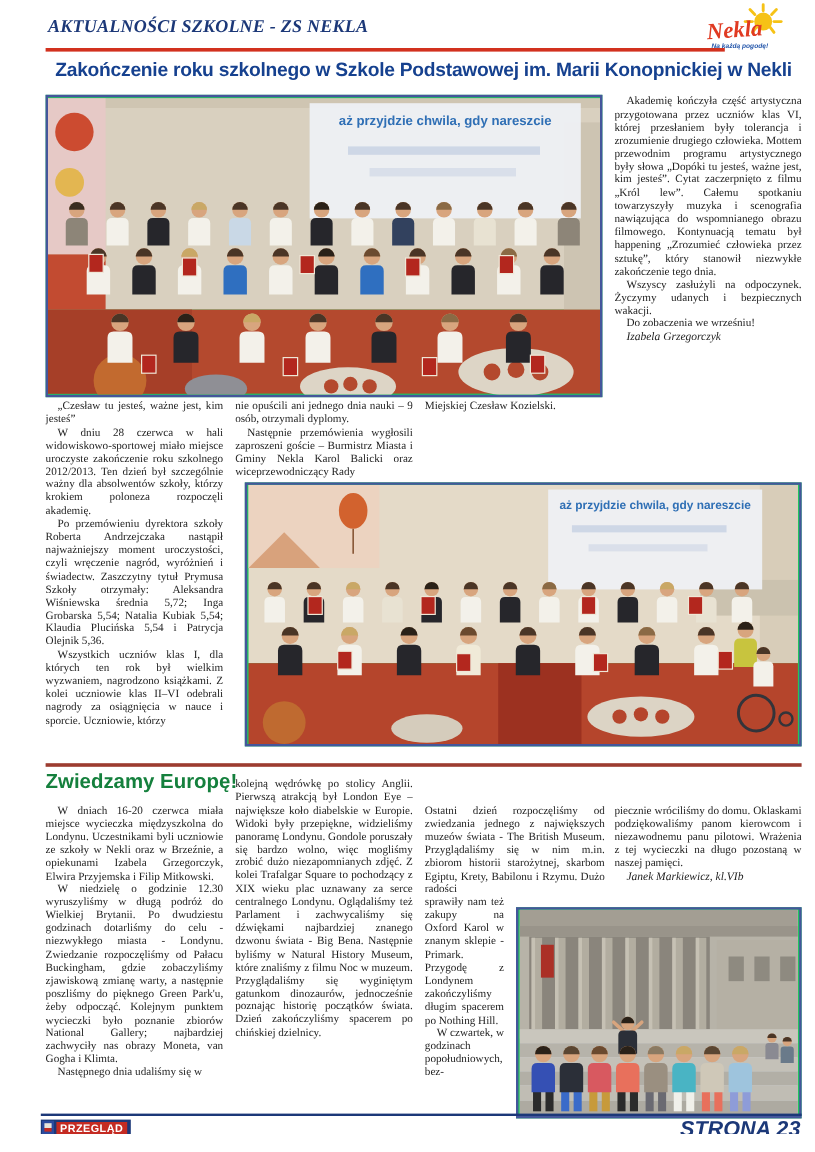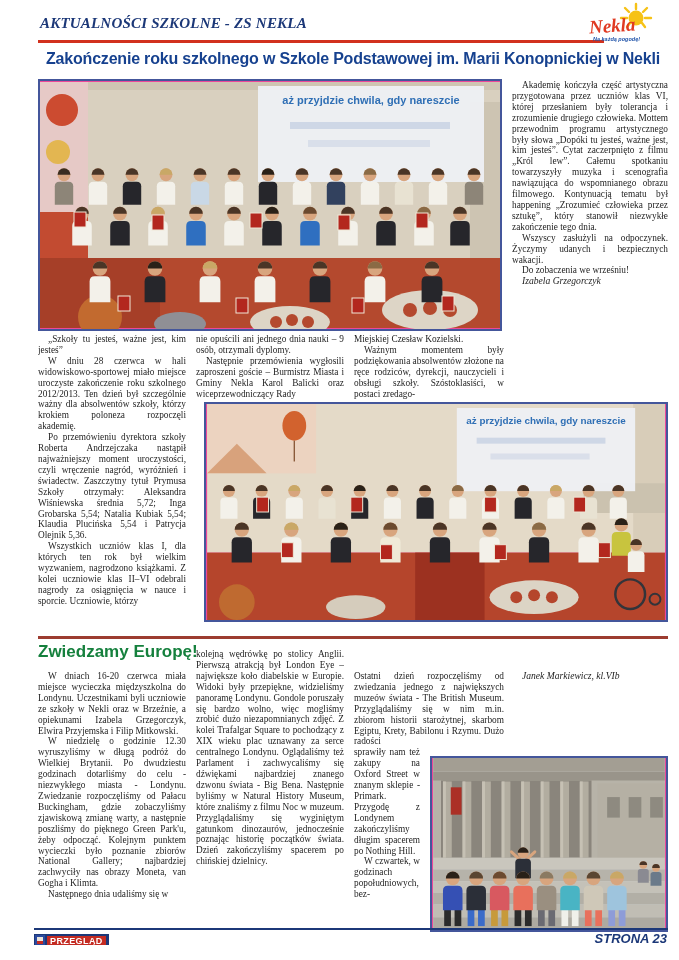--- a/index.html
+++ b/index.html
@@ -15,21 +15,21 @@
   .nekla-text{position:absolute;left:4px;top:13px;font-family:"Liberation Serif",serif;
               font-style:italic;font-weight:bold;font-size:19px;color:#e03a22;transform:rotate(-4deg);}
   .nekla-tag{position:absolute;left:8px;top:34px;font-family:"Liberation Sans",sans-serif;
              font-style:italic;font-weight:bold;font-size:5.5px;color:#2255aa;white-space:nowrap;}
 
   .a1-title{position:absolute;left:38px;top:50px;width:630px;text-align:center;
             font-family:"Liberation Sans",sans-serif;font-weight:bold;font-size:16px;
             color:#16418f;letter-spacing:-.2px;}
 
   
-  .photo{position:absolute;border:2px solid #44569b;box-sizing:border-box;overflow:hidden;background:#ec4899;}
+  .photo{position:absolute;border:2px solid #44569b;box-sizing:border-box;overflow:hidden;background:#22c55e;}
   .photo svg{display:block;}
   .photo1{left:38px;top:79px;width:464px;height:252px;}
   .photo2{left:204px;top:402px;width:464px;height:220px;}
   .photo3{left:430px;top:756px;width:238px;height:176px;}
   .bannertxt{font-family:"Liberation Sans",sans-serif;font-weight:bold;font-size:11px;fill:#2f6fb5;}
   .bannertxt2{font-family:"Liberation Sans",sans-serif;font-weight:bold;font-size:10px;fill:#2f6fb5;}
 
   
   .col{position:absolute;font-size:9.3px;line-height:10.9px;text-align:justify;overflow:hidden;hyphens:auto;}
   .col p{margin:0;text-indent:10px;}
@@ -55,21 +55,21 @@
   .brand{position:absolute;left:34px;top:932px;}
   .brand-row{display:inline-flex;align-items:center;gap:2px;background:#1c3878;padding:1px 3px 1px 1px;}
   .crest{display:inline-block;width:10px;height:11px;background:#2b4a9e;position:relative;}
   .crest::before{content:"";position:absolute;left:2px;top:2px;width:6px;height:4px;background:#e8e4da;}
   .crest::after{content:"";position:absolute;left:2px;top:6px;width:6px;height:3px;background:#c42b22;}
   .brand-top{font-family:"Liberation Sans",sans-serif;font-weight:bold;font-size:9px;
              color:#ffffff;background:#c42b22;padding:0 3px;letter-spacing:.4px;}
   .brand-bottom{font-family:"Liberation Sans",sans-serif;font-weight:bold;font-size:11.5px;
                 color:#1c3878;letter-spacing:1px;margin-top:1px;}
   .pageno{position:absolute;right:12px;top:931px;font-family:"Liberation Sans",sans-serif;
-          font-weight:bold;font-style:italic;font-size:13px;color:#1c3878;}
+          font-weight:bold;font-style:italic;font-size:18px;color:#1c3878;}
 </style>
 </head>
 <body>
 
 <svg width="0" height="0" style="position:absolute">
   <defs>
     <g id="prsn">
       <path d="M-8,11 L-8,-5 Q-8,-9 -4,-9 L4,-9 Q8,-9 8,-5 L8,11 Z" fill="var(--sh,#f3f1ea)"></path>
       <circle cx="0" cy="-15" r="5.6" fill="var(--sk,#d8a57e)"></circle>
       <path d="M-5.6,-15 a5.6,5.6 0 0 1 11.2,0 z" fill="var(--hr,#4a3526)"></path>
@@ -186,32 +186,31 @@
     </svg>
   </div>
 
   <div class="col s1c4">
     <p>Akademię kończyła część artystyczna przygotowana przez uczniów klas VI, której przesłaniem były tolerancja i zrozumienie drugiego człowieka. Mottem przewodnim programu artystycznego były słowa „Dopóki tu jesteś, ważne jest, kim jesteś”. Cytat zaczerpnięto z filmu „Król lew”. Całemu spotkaniu towarzyszyły muzyka i scenografia nawiązująca do wspomnianego obrazu filmowego. Kontynuacją tematu był happening „Zrozumieć człowieka przez sztukę”, który stanowił niezwykłe zakończenie tego dnia.</p>
     <p>Wszyscy zasłużyli na odpoczynek. Życzymy udanych i bezpiecznych wakacji.</p>
     <p>Do zobaczenia we wrześniu!</p>
     <p class="sig">Izabela Grzegorczyk</p>
   </div>
   <div class="col s1c1">
-    <p>„Szkoły tu jesteś, ważne jest, kim jesteś”</p>
+    <p>„Czesław tu jesteś, ważne jest, kim jesteś”</p>
     <p>W dniu 28 czerwca w hali widowiskowo-sportowej miało miejsce uroczyste zakończenie roku szkolnego 2012/2013. Ten dzień był szczególnie ważny dla absolwentów szkoły, którzy krokiem poloneza rozpoczęli akademię.</p>
     <p>Po przemówieniu dyrektora szkoły Roberta Andrzejczaka nastąpił najważniejszy moment uroczystości, czyli wręczenie nagród, wyróżnień i świadectw. Zaszczytny tytuł Prymusa Szkoły otrzymały: Aleksandra Wiśniewska średnia 5,72; Inga Grobarska 5,54; Natalia Kubiak 5,54; Klaudia Plucińska 5,54 i Patrycja Olejnik 5,36.</p>
     <p>Wszystkich uczniów klas I, dla których ten rok był wielkim wyzwaniem, nagrodzono książkami. Z kolei uczniowie klas II–VI odebrali nagrody za osiągnięcia w nauce i sporcie. Uczniowie, którzy</p>
   </div>
   <div class="col s1c2">
     <p class="ni">nie opuścili ani jednego dnia nauki – 9 osób, otrzymali dyplomy.</p>
     <p>Następnie przemówienia wygłosili zaproszeni goście – Burmistrz Miasta i Gminy Nekla Karol Balicki oraz wiceprzewodniczący Rady</p>
   </div>
   <div class="col s1c3">
     <p class="ni">Miejskiej Czesław Kozielski.</p>
-    <p>Ważnym momentem były podziękowania absolwentów złożone na ręce rodziców, dyrekcji, nauczycieli i obsługi szkoły. Szóstoklasiści, w postaci zredago-</p>
   </div>
 
   <div class="photo photo2">
     <svg width="460" height="216" viewBox="0 0 462 218">
       <rect width="462" height="150" fill="#e4dac8"></rect>
       <rect width="110" height="70" fill="#ecd3c0"></rect>
       <path d="M0,70 L30,40 L60,70 Z" fill="#d8a27c"></path>
       <ellipse cx="88" cy="22" rx="12" ry="15" fill="#d2622e"></ellipse>
       <line x1="88" y1="37" x2="88" y2="58" stroke="#8a5a3a" stroke-width="1.4"></line>
       <rect x="430" y="0" width="32" height="150" fill="#d8cdb9"></rect>
@@ -279,25 +278,26 @@
     <p>W dniach 16-20 czerwca miała miejsce wycieczka międzyszkolna do Londynu. Uczestnikami byli uczniowie ze szkoły w Nekli oraz w Brzeźnie, a opiekunami Izabela Grzegorczyk, Elwira Przyjemska i Filip Mitkowski.</p>
     <p>W niedzielę o godzinie 12.30 wyruszyliśmy w długą podróż do Wielkiej Brytanii. Po dwudziestu godzinach dotarliśmy do celu - niezwykłego miasta - Londynu. Zwiedzanie rozpoczęliśmy od Pałacu Buckingham, gdzie zobaczyliśmy zjawiskową zmianę warty, a następnie poszliśmy do pięknego Green Park'u, żeby odpocząć. Kolejnym punktem wycieczki było poznanie zbiorów National Gallery; najbardziej zachwyciły nas obrazy Moneta, van Gogha i Klimta.</p>
     <p>Następnego dnia udaliśmy się w</p>
   </div>
   <div class="col s2c2">
     <p class="ni">kolejną wędrówkę po stolicy Anglii. Pierwszą atrakcją był London Eye – największe koło diabelskie w Europie. Widoki były przepiękne, widzieliśmy panoramę Londynu. Gondole poruszały się bardzo wolno, więc mogliśmy zrobić dużo niezapomnianych zdjęć. Z kolei Trafalgar Square to pochodzący z XIX wieku plac uznawany za serce centralnego Londynu. Oglądaliśmy też Parlament i zachwycaliśmy się dźwiękami najbardziej znanego dzwonu świata - Big Bena. Następnie byliśmy w Natural History Museum, które znaliśmy z filmu Noc w muzeum. Przyglądaliśmy się wyginiętym gatunkom dinozaurów, jednocześnie poznając historię początków świata. Dzień zakończyliśmy spacerem po chińskiej dzielnicy.</p>
   </div>
   <div class="col s2c3">
     <p class="ni">Ostatni dzień rozpoczęliśmy od zwiedzania jednego z największych muzeów świata - The British Museum. Przyglądaliśmy się w nim m.in. zbiorom historii starożytnej, skarbom Egiptu, Krety, Babilonu i Rzymu. Dużo radości</p>
     <div class="narrow">
-      <p class="ni">sprawiły nam też zakupy na Oxford Street w znanym sklepie - Primark. Przygodę z Londynem zakończyliśmy długim spacerem po Nothing Hill.</p>
+      <p class="ni">sprawiły nam też zakupy na Oxford Karol w znanym sklepie - Primark. Przygodę z Londynem zakończyliśmy długim spacerem po Nothing Hill.</p>
       <p>W czwartek, w godzinach popołudniowych, bez-</p>
     </div>
   </div>
   <div class="col s2c4">
+    <p class="ni">piecznie wróciliśmy do domu. Oklaskami podziękowaliśmy panom kierowcom i niezawodnemu panu pilotowi. Wrażenia z tej wycieczki na długo pozostaną w naszej pamięci.</p>
     <p class="sig">Janek Markiewicz, kl.VIb</p>
   </div>
 
   <div class="photo photo3">
     <svg width="234" height="172" viewBox="0 0 237 176">
       <rect width="237" height="176" fill="#d2d5d8"></rect>
       <rect width="237" height="14" fill="#a39e93"></rect>
       <rect y="14" width="237" height="96" fill="#b7b3a8"></rect>
       <rect y="14" width="237" height="9" fill="#99948a"></rect>
       <rect x="8" y="23" width="154" height="79" fill="#8a857c"></rect>

